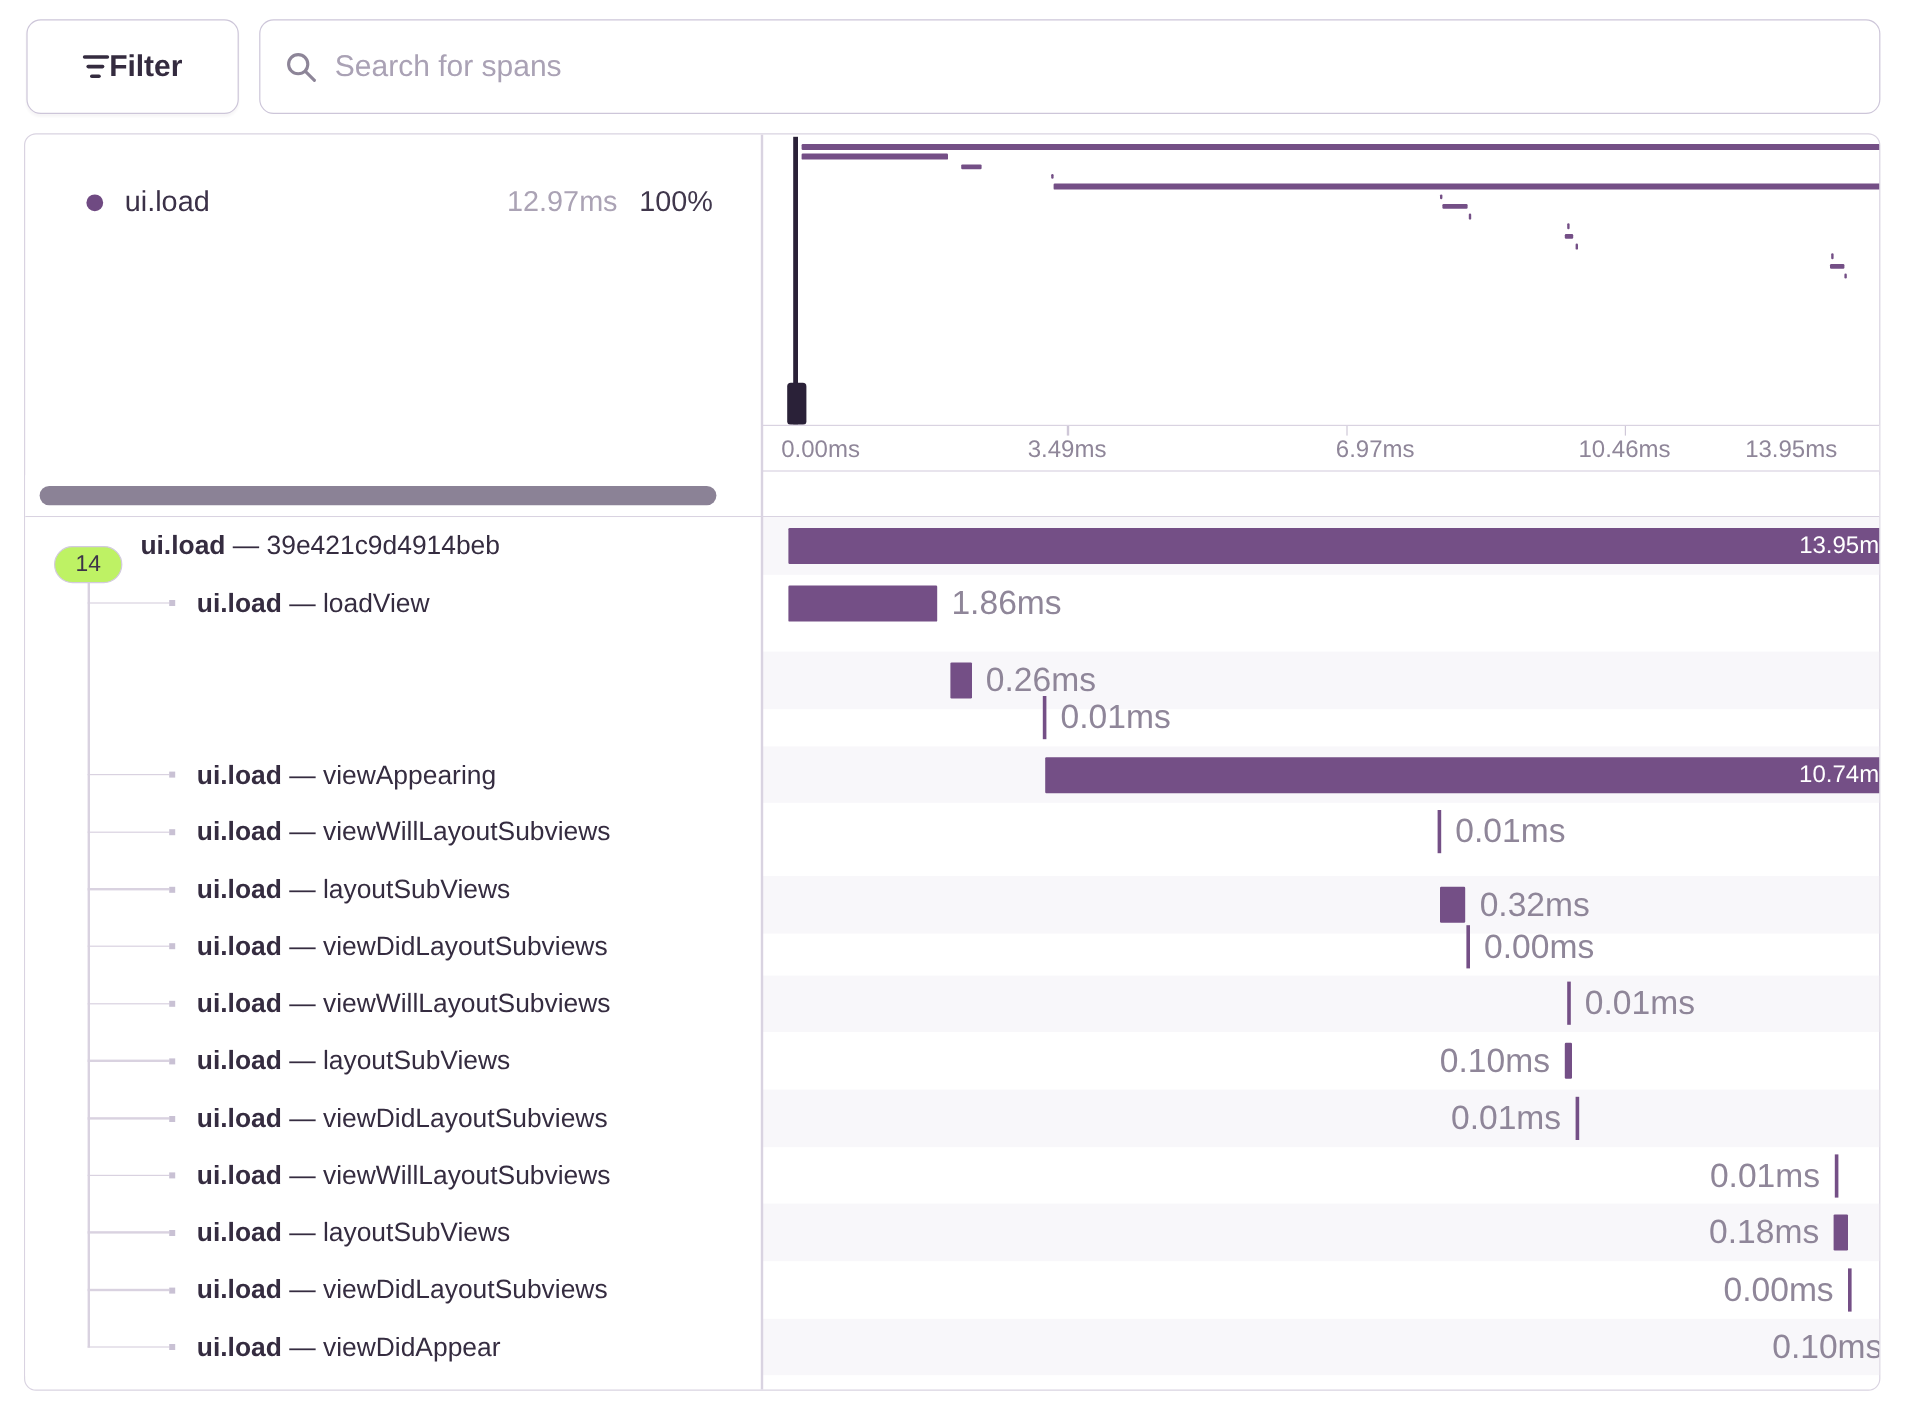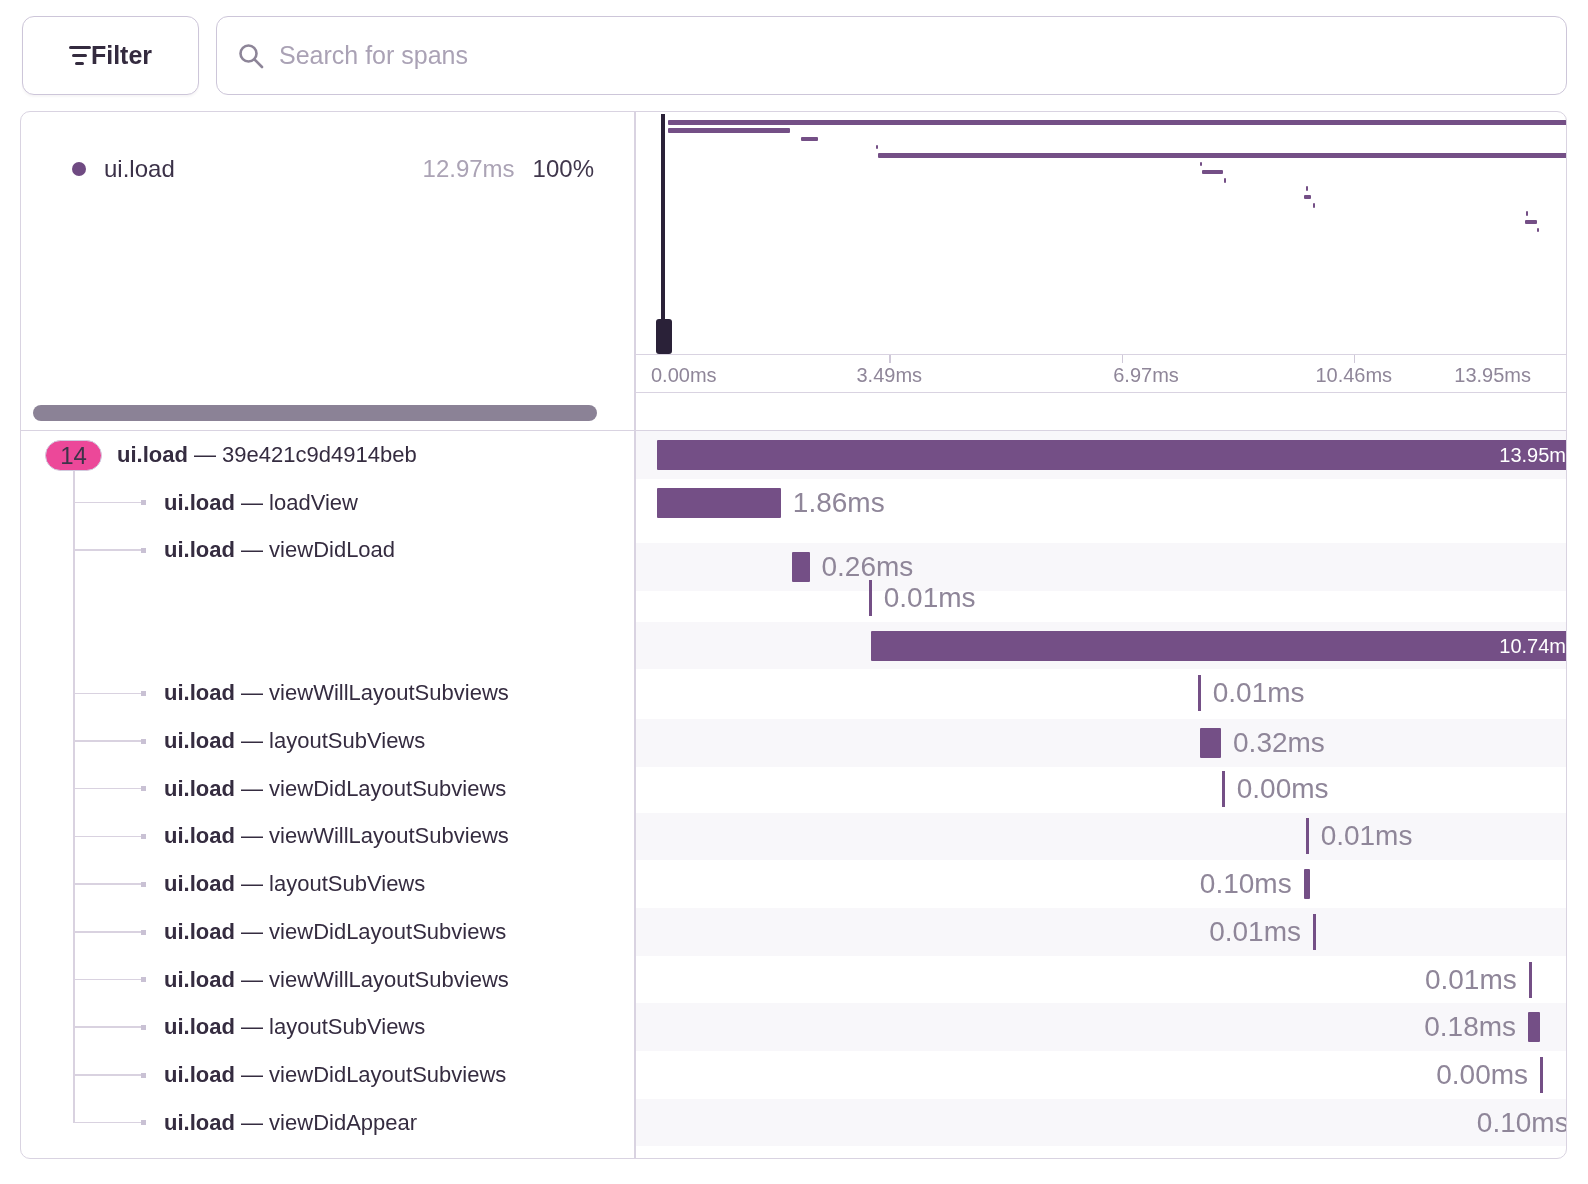--- a/index.html
+++ b/index.html
@@ -53,22 +53,22 @@
   .scroll-band{left:0;top:284px;width:1547px;height:35px;border-bottom:1.5px solid var(--border);background:#fff}
   .scroll-thumb{position:absolute;left:12px;top:9px;width:564px;height:16px;border-radius:8px;background:var(--thumb);cursor:grab}
 
   
   .rows-left{left:0;top:319px;width:614px;height:716px;background:#fff}
   .rows-right{left:614px;top:319px;width:933px;height:716px}
   .trow{position:absolute;left:0;width:100%;height:47.7px;cursor:pointer}
   .trow.alt{background:var(--alt-bg)}
   .tree-label{position:absolute;top:50%;transform:translateY(-50%);font-size:22px;color:#352c40;white-space:nowrap}
   .tree-label b{font-weight:700}
-  .badge{position:absolute;left:24px;top:9px;width:57px;height:31px;border:1.5px solid #d2cade;border-radius:16px;
-    background:#ec4899;display:flex;align-items:center;justify-content:center;font-size:24px;color:#3d3349;cursor:pointer}
+  .badge{position:absolute;left:24px;top:24px;width:57px;height:31px;border:1.5px solid #d2cade;border-radius:16px;
+    background:#bef264;display:flex;align-items:center;justify-content:center;font-size:19px;color:#3d3349;cursor:pointer}
   .conn{position:absolute;background:var(--connector)}
   .conn-dot{position:absolute;width:5px;height:5px;background:var(--dot)}
   .span-bar{position:absolute;top:8.85px;height:30px;background:var(--purple);border-radius:1px}
   .span-line{position:absolute;top:5.85px;height:36px;width:3px;background:var(--purple)}
   .dur-label{position:absolute;top:50%;transform:translateY(-50%);font-size:28px;color:var(--gray-text);white-space:nowrap}
   .dur-inside{position:absolute;top:8.85px;height:30px;line-height:30px;text-align:right;padding-right:10px;font-size:20px;color:#fff}
 </style>
 </head>
 <body>
 
@@ -139,24 +139,24 @@
       <div class="conn" style="left: 52px; top: 39px; width: 1.5px; height: 652.65px;"></div>
       <div class="trow" style="top: 0px;">
         <div class="badge">14</div>
         <div class="tree-label" style="left: 96px;"><b>ui.load</b> — 39e421c9d4914beb</div>
       </div>
       <div class="trow" style="top: 47.7px;">
         <div class="conn" style="left: 52px; top: 23px; width: 68px; height: 1.5px;"></div>
         <div class="conn-dot" style="left: 120px; top: 21.5px;"></div>
         <div class="tree-label" style="left: 143px;"><b>ui.load</b> — loadView</div>
       </div>
-      <div class="trow" style="top: 95.4px;">
-        <div class="conn" style="left: 52px; top: 23px; width: 68px; height: 1.5px;"></div>
-        <div class="conn-dot" style="left: 120px; top: 21.5px;"></div>
-        <div class="tree-label" style="left: 143px;"><b>ui.load</b> — viewDidLoad</div>
+      <div class="trow" style="top: 190.8px;">
+        <div class="conn" style="left: 52px; top: 23px; width: 68px; height: 1.5px;"></div>
+        <div class="conn-dot" style="left: 120px; top: 21.5px;"></div>
+        <div class="tree-label" style="left: 143px;"><b>ui.load</b> — viewAppearing</div>
       </div>
       <div class="trow" style="top: 238.5px;">
         <div class="conn" style="left: 52px; top: 23px; width: 68px; height: 1.5px;"></div>
         <div class="conn-dot" style="left: 120px; top: 21.5px;"></div>
         <div class="tree-label" style="left: 143px;"><b>ui.load</b> — viewWillLayoutSubviews</div>
       </div>
       <div class="trow" style="top: 286.2px;">
         <div class="conn" style="left: 52px; top: 23px; width: 68px; height: 1.5px;"></div>
         <div class="conn-dot" style="left: 120px; top: 21.5px;"></div>
         <div class="tree-label" style="left: 143px;"><b>ui.load</b> — layoutSubViews</div>
@@ -220,21 +220,21 @@
         <div class="dur-label" style="left: 248.772px;">0.01ms</div>
       </div>
       <div class="trow alt" style="top: 190.8px;">
         <div class="span-bar" style="left: 235.77px; width: 715.23px;"></div>
         <div class="dur-inside" style="left: 235.77px; width: 715.23px;">10.74ms</div>
       </div>
       <div class="trow" style="top: 238.5px;">
         <div class="span-line" style="left: 562.751px;"></div>
         <div class="dur-label" style="left: 577.751px;">0.01ms</div>
       </div>
-      <div class="trow alt" style="top: 288px;">
+      <div class="trow alt" style="top: 299px;">
         <div class="span-bar" style="left: 564.749px; width: 21.3104px;"></div>
         <div class="dur-label" style="left: 598.059px;">0.32ms</div>
       </div>
       <div class="trow" style="top: 333.9px;">
         <div class="span-line" style="left: 586.725px;"></div>
         <div class="dur-label" style="left: 601.725px;">0.00ms</div>
       </div>
       <div class="trow alt" style="top: 381.6px;">
         <div class="span-line" style="left: 670.635px;"></div>
         <div class="dur-label" style="left: 685.635px;">0.01ms</div>

